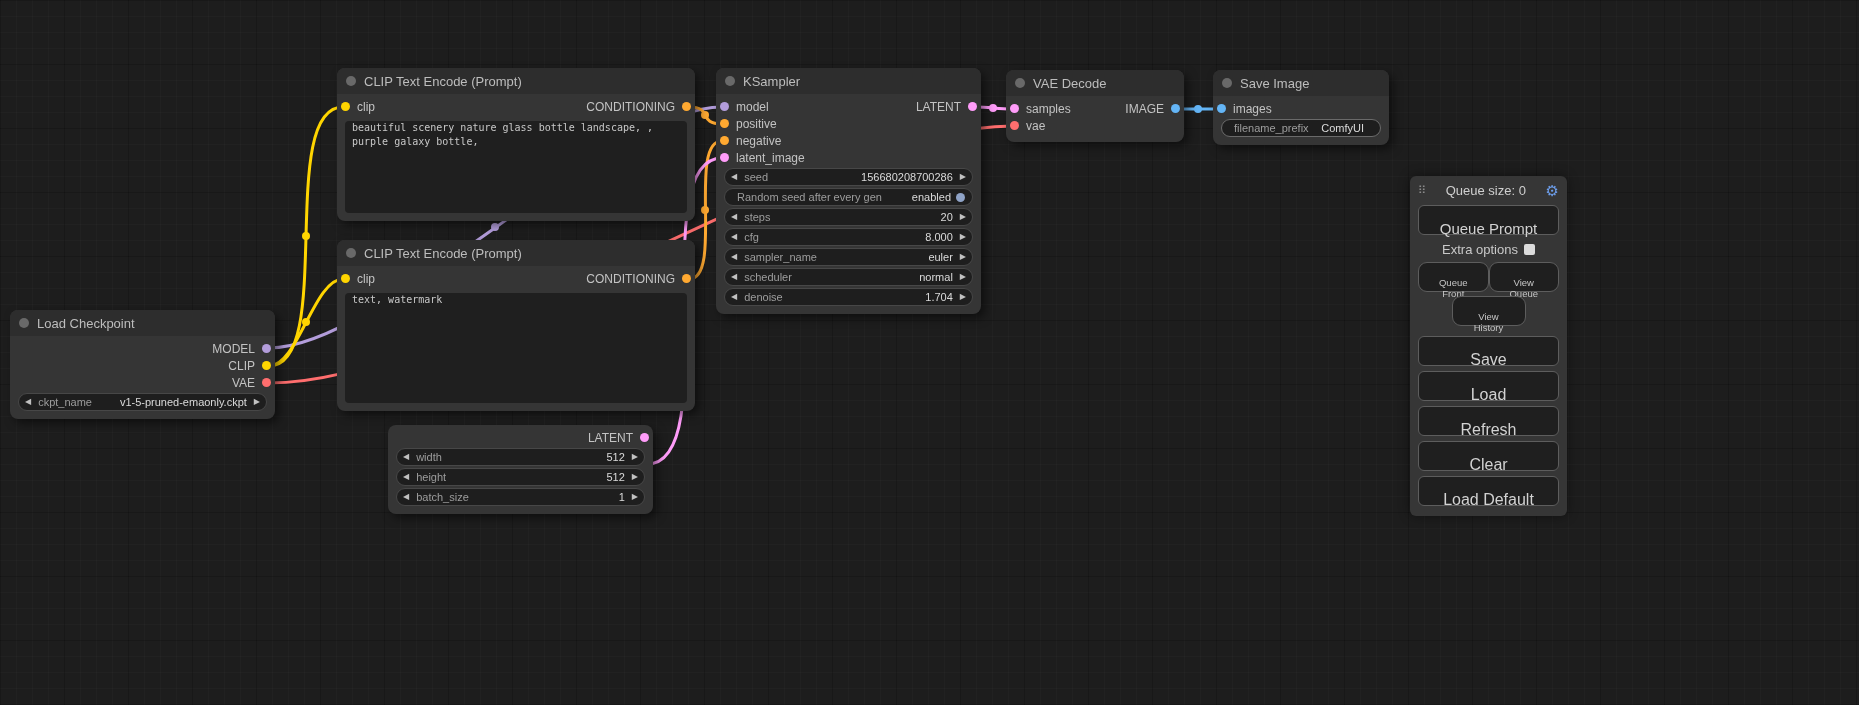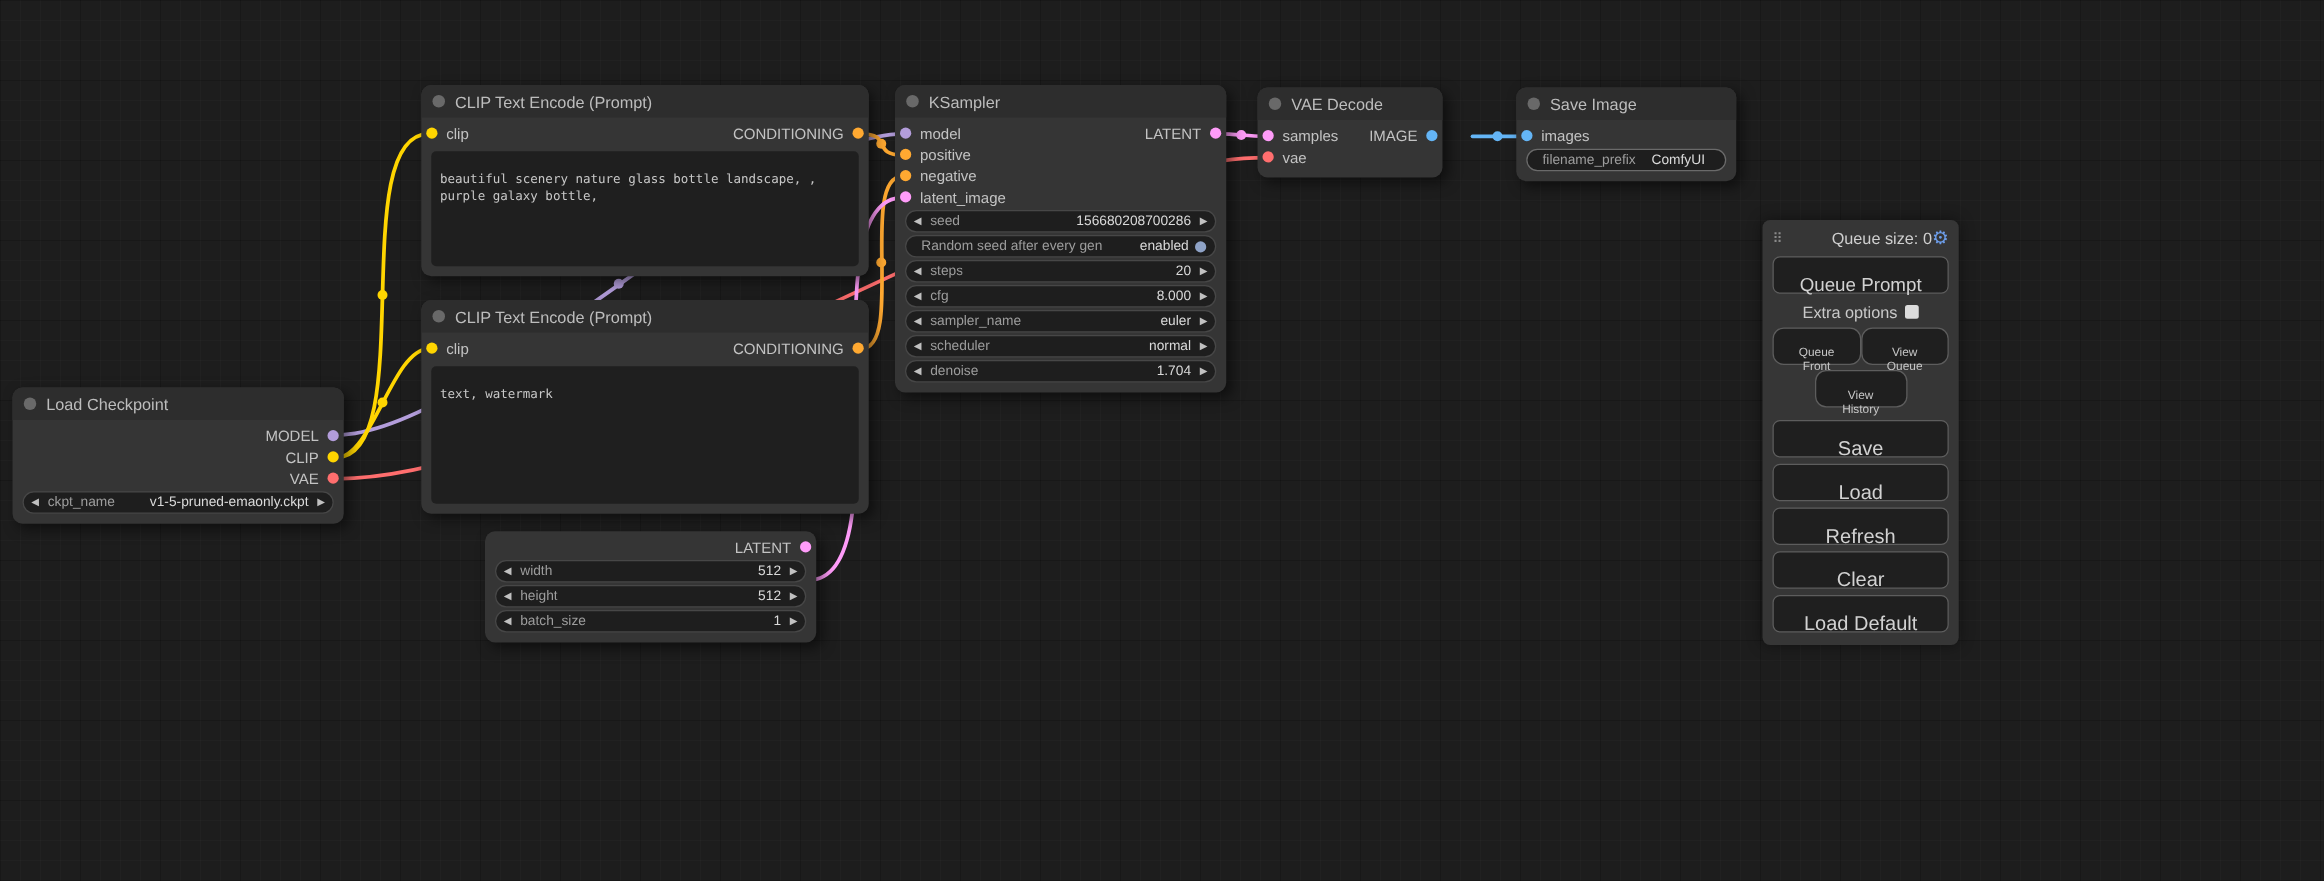--- a/index.html
+++ b/index.html
@@ -29,21 +29,21 @@
   .title-dot{width:10px;height:10px;border-radius:50%;background:#696969;flex:none;}
   .node-title{font-size:13px;color:#bdbdbd;white-space:nowrap;overflow:hidden;}
   .node-body{padding-top:4px;}
   .slot-row{display:flex;align-items:center;height:17px;font-size:12px;color:#c3c3c3;padding:0 2px;}
   .slot-row.outonly{justify-content:flex-end;}
   .dot{width:9px;height:9px;border-radius:50%;flex:none;}
   .dot.in{margin:0 7px 0 2px;}
   .dot.out{margin:0 2px 0 7px;}
   .spacer{flex:1;}
   .textarea{
-    margin:6px 8px 0;background:#1f1f1f;border-radius:4px;padding:16px 7px;
+    margin:6px 8px 0;background:#1f1f1f;border-radius:4px;padding:0 7px;
     font-family:"DejaVu Sans Mono",monospace;font-size:10px;line-height:14px;
     color:#c8c8c8;white-space:pre-wrap;word-break:break-word;box-sizing:border-box;
   }
   .widget{
     display:flex;align-items:center;height:18px;margin:2px 8px 0;
     background:#1e1e1e;border:1px solid #474747;border-radius:10px;
     padding:0 6px;font-size:11px;box-sizing:border-box;white-space:nowrap;
   }
   .arrow{font-size:8px;color:#c0c0c0;line-height:1;flex:none;}
   .arrow.l::before{content:"\25C0";}
@@ -54,21 +54,21 @@
   .widget.noarrow .w-value{margin-right:10px;}
   .toggle-dot{width:9px;height:9px;border-radius:50%;background:#8fa3c7;flex:none;margin-right:1px;}
 
   .queue-panel{
     position:absolute;z-index:3;left:1410px;top:176px;width:157px;
     background:#363636;border-radius:6px;padding:5px 8px 10px;box-sizing:border-box;
     box-shadow:0 0 12px rgba(0,0,0,.45);color:#cccccc;
   }
   .qp-header{display:flex;align-items:center;height:18px;}
   .drag-handle{color:#8a8a8a;font-size:11px;flex:none;cursor:move;}
-  .qp-title{flex:1;text-align:right;font-size:13px;color:#cfcfcf;}
+  .qp-title{flex:1;text-align:center;font-size:13px;color:#cfcfcf;}
   .gear{color:#6d9eeb;font-size:15px;flex:none;cursor:pointer;line-height:1;}
   .btn{
     display:block;width:100%;background:#1f1f1f;border:1px solid #5d5d5d;
     border-radius:6px;color:#d2d2d2;font-family:inherit;cursor:pointer;
     box-sizing:border-box;padding:14px;
   }
   .btn.primary{height:25px;font-size:15px;margin-top:6px;}
   .btn.big{height:23px;font-size:16px;margin-top:5px;}
   .btn.first-of-group{margin-top:10px;}
   .extra-row{display:flex;justify-content:center;align-items:center;gap:6px;margin-top:7px;font-size:13px;color:#c9c9c9;}
@@ -254,21 +254,21 @@
       </div>
       <div class="widget">
         <span class="arrow l"></span>
         <span class="w-name">denoise</span>
         <span class="w-value">1.704</span>
         <span class="arrow r"></span>
       </div>
     </div>
   </div>
 
-  <div class="node" style="left:1006px;top:70px;width:148px;">
+  <div class="node" style="left:1006px;top:70px;width:178px;">
     <div class="node-header">
       <span class="title-dot"></span>
       <span class="node-title">VAE Decode</span>
     </div>
     <div class="node-body">
       <div class="slot-row">
         <span class="dot in" style="background: rgb(255, 156, 249);"></span>
         <span>samples</span>
         <span class="spacer"></span>
         <span>IMAGE</span>

